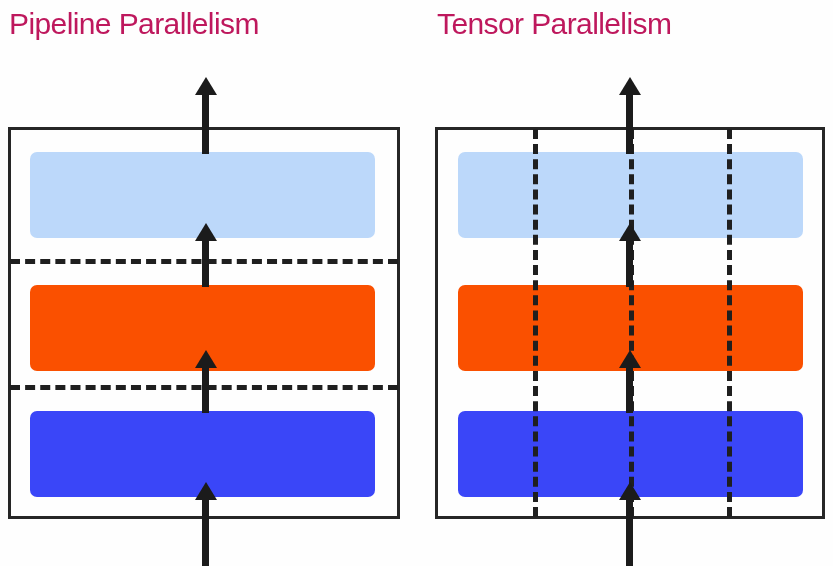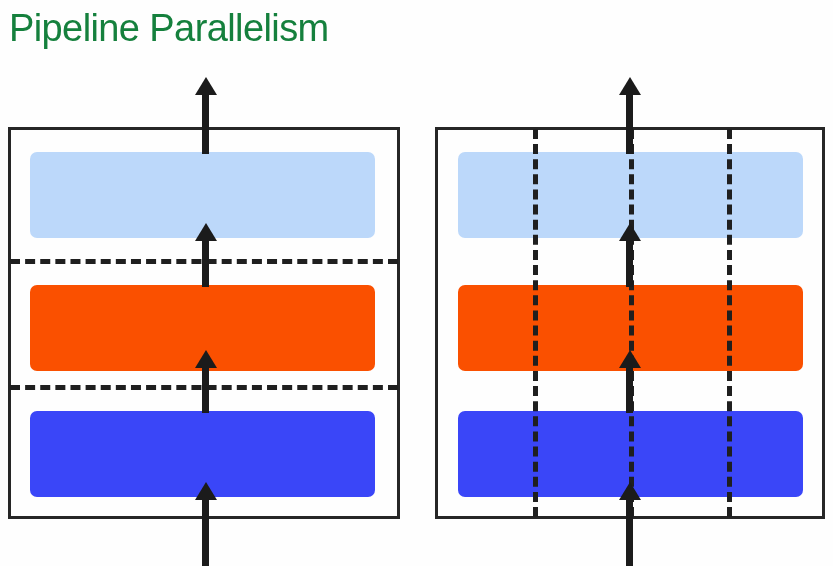--- a/index.html
+++ b/index.html
@@ -16,23 +16,23 @@
   }
   #canvas {
     position: relative;
     width: 833px;
     height: 566px;
     background: #fefefe;
   }
   .panel-title {
     position: absolute;
     font-family: "Liberation Sans", sans-serif;
-    font-size: 38px;
+    font-size: 30px;
     font-weight: 400;
-    color: #15803d;
+    color: #be185d;
     letter-spacing: -0.6px;
     white-space: nowrap;
     line-height: 1;
   }
   #title-pipeline { left: 9px;  top: 9px; }
   #title-tensor   { left: 437px; top: 9px; }
 
   .diagram-box {
     position: absolute;
     border: 3px solid #262626;
@@ -75,20 +75,21 @@
     border-bottom: 18px solid #1b1b1b;
   }
 </style>
 </head>
 <body>
 
 <div id="canvas">
 
   <div class="panel-title" id="title-pipeline">Pipeline Parallelism</div>
 
+  <div class="panel-title" id="title-tensor">Tensor Parallelism</div>
 
   <div class="diagram-box" id="box-pipeline"></div>
 
   <div class="layer-bar" style="left:30px; top:152px; width:345px; height:86px; background:#bcd8fa;"></div>
 
   <div class="layer-bar" style="left:30px; top:285px; width:345px; height:86px; background:#fa5000;"></div>
 
   <div class="layer-bar" style="left:30px; top:411px; width:345px; height:86px; background:#3a46f8;"></div>
 
   <div class="stage-divider" style="left:10px; top:259px; width:388px;"></div>

